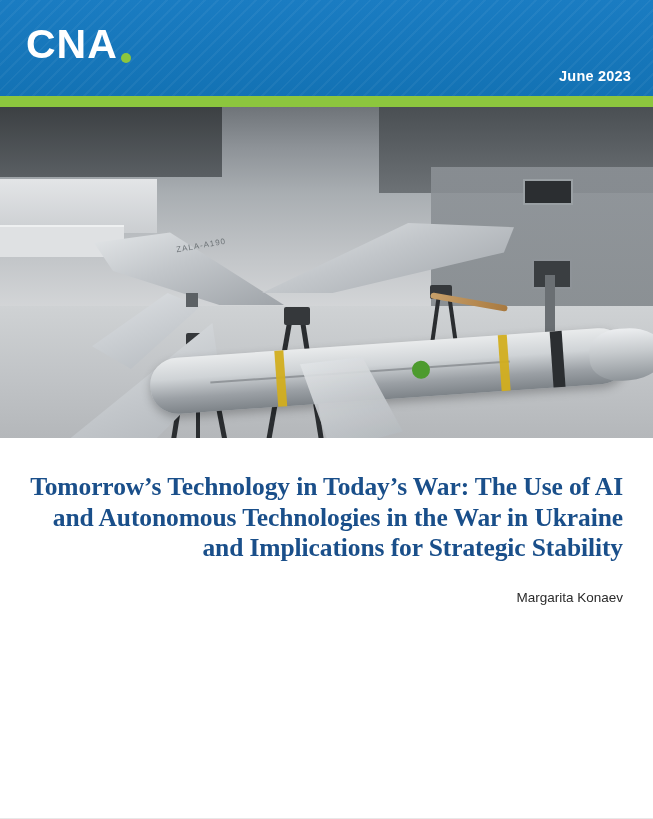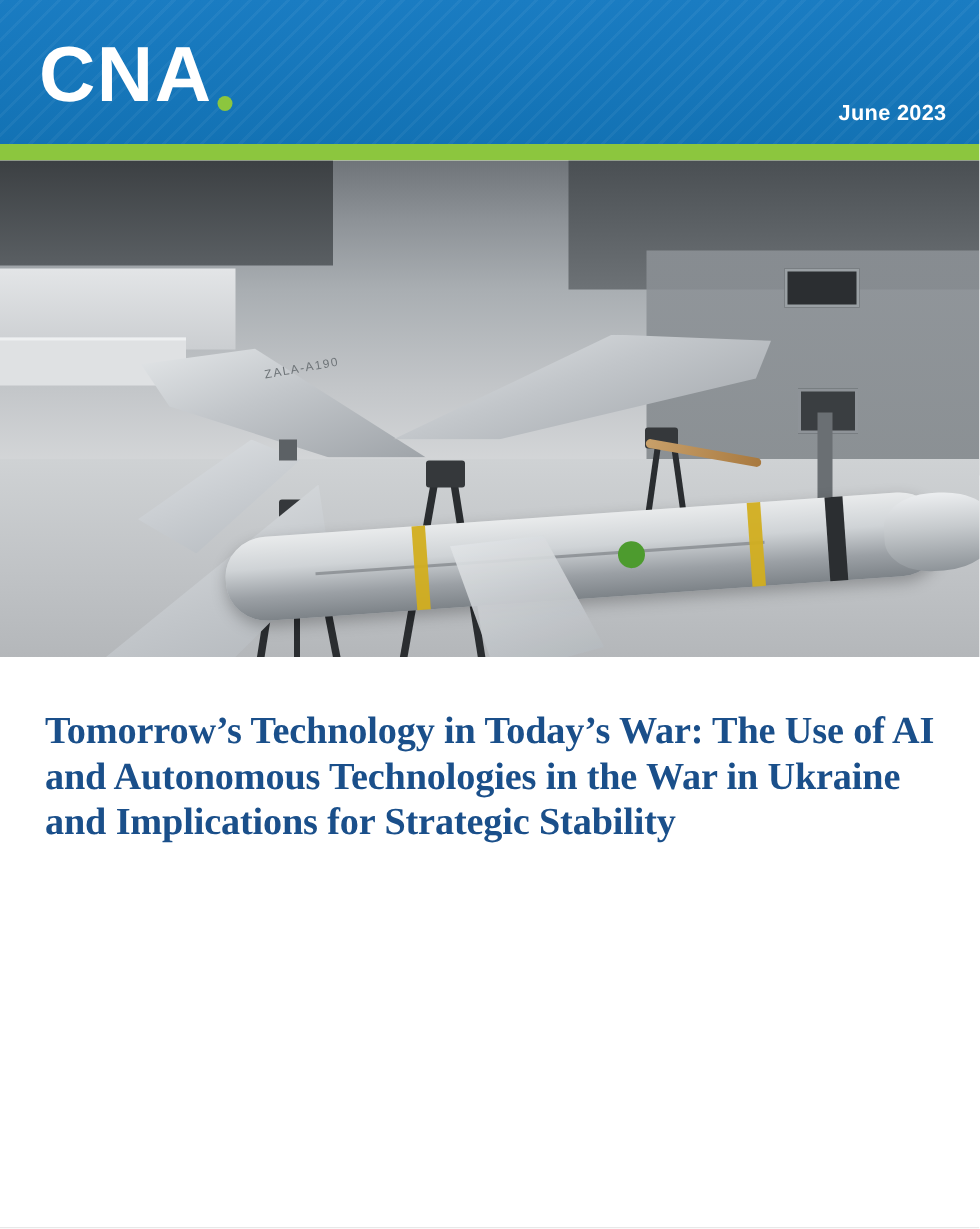--- a/index.html
+++ b/index.html
@@ -43,21 +43,21 @@
         rgba(255,255,255,0) 2px,
         rgba(255,255,255,0) 9px);
     pointer-events: none;
   }
   .logo {
     position: absolute;
     left: 26px;
     top: 24px;
     color: #ffffff;
     font-family: "Liberation Sans", sans-serif;
-    font-size: 52px;
+    font-size: 41px;
     font-weight: 700;
     letter-spacing: 1px;
     line-height: 1;
     display: flex;
     align-items: flex-end;
     z-index: 2;
   }
   .logo .dot {
     width: 10px;
     height: 10px;
@@ -283,20 +283,21 @@
     position: absolute;
     left: 532px; top: 152px;
     width: 36px; height: 26px;
     background: #3a3e41;
     border: 2px solid #8e9398;
   }
 
   
   .content {
     padding: 0 30px;
+    text-align: right;
   }
   .doc-title {
     margin: 0;
     padding-top: 34px;
     color: #1a4f8a;
     font-family: "Liberation Serif", serif;
     font-size: 25.5px;
     font-weight: 700;
     line-height: 1.20;
     letter-spacing: -0.1px;
@@ -374,16 +375,17 @@
     </div>
 
     <div class="wing wing-lower-right"></div>
     <div class="wing wing-upper-right"></div>
     <div class="antenna"></div>
     <div class="tail-label">ZALA-A190</div>
   </div>
 
   <div class="content">
     <h1 class="doc-title">Tomorrow’s Technology in Today’s War: The Use of AI and Autonomous Technologies in the War in Ukraine and Implications for Strategic Stability</h1>
+    <div class="doc-author">Margarita Konaev</div>
   </div>
 
   <div class="page-edge"></div>
 </div>
 
 </body></html>

